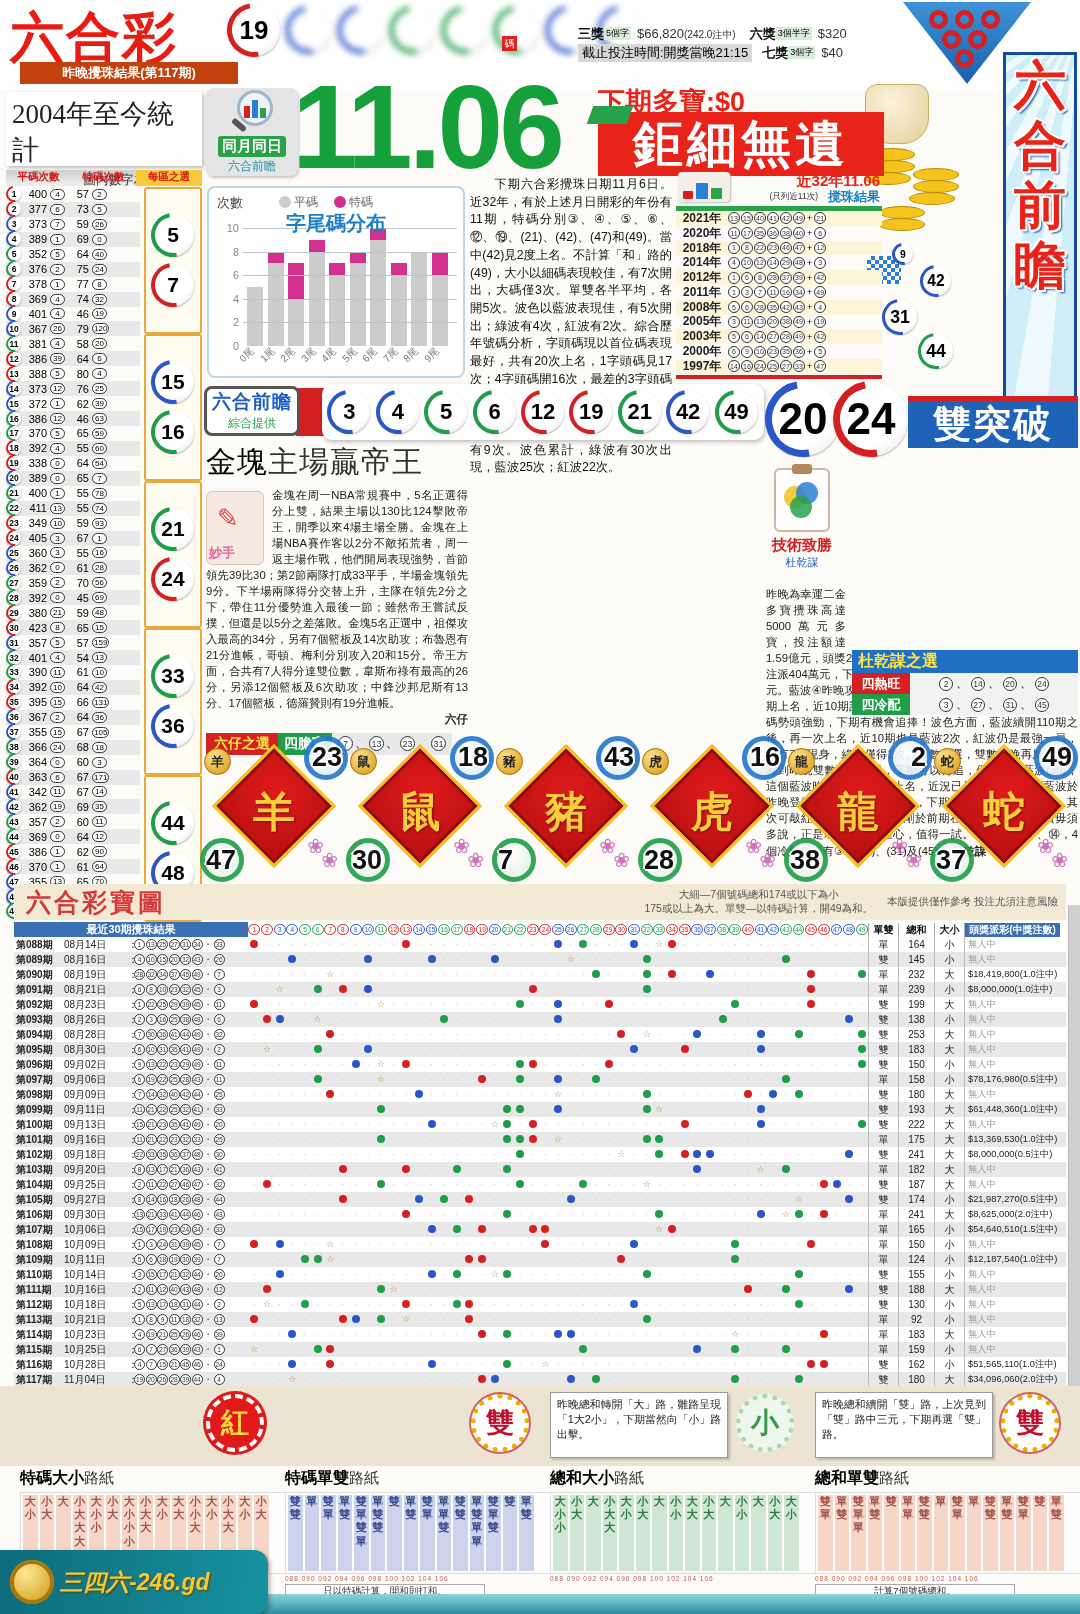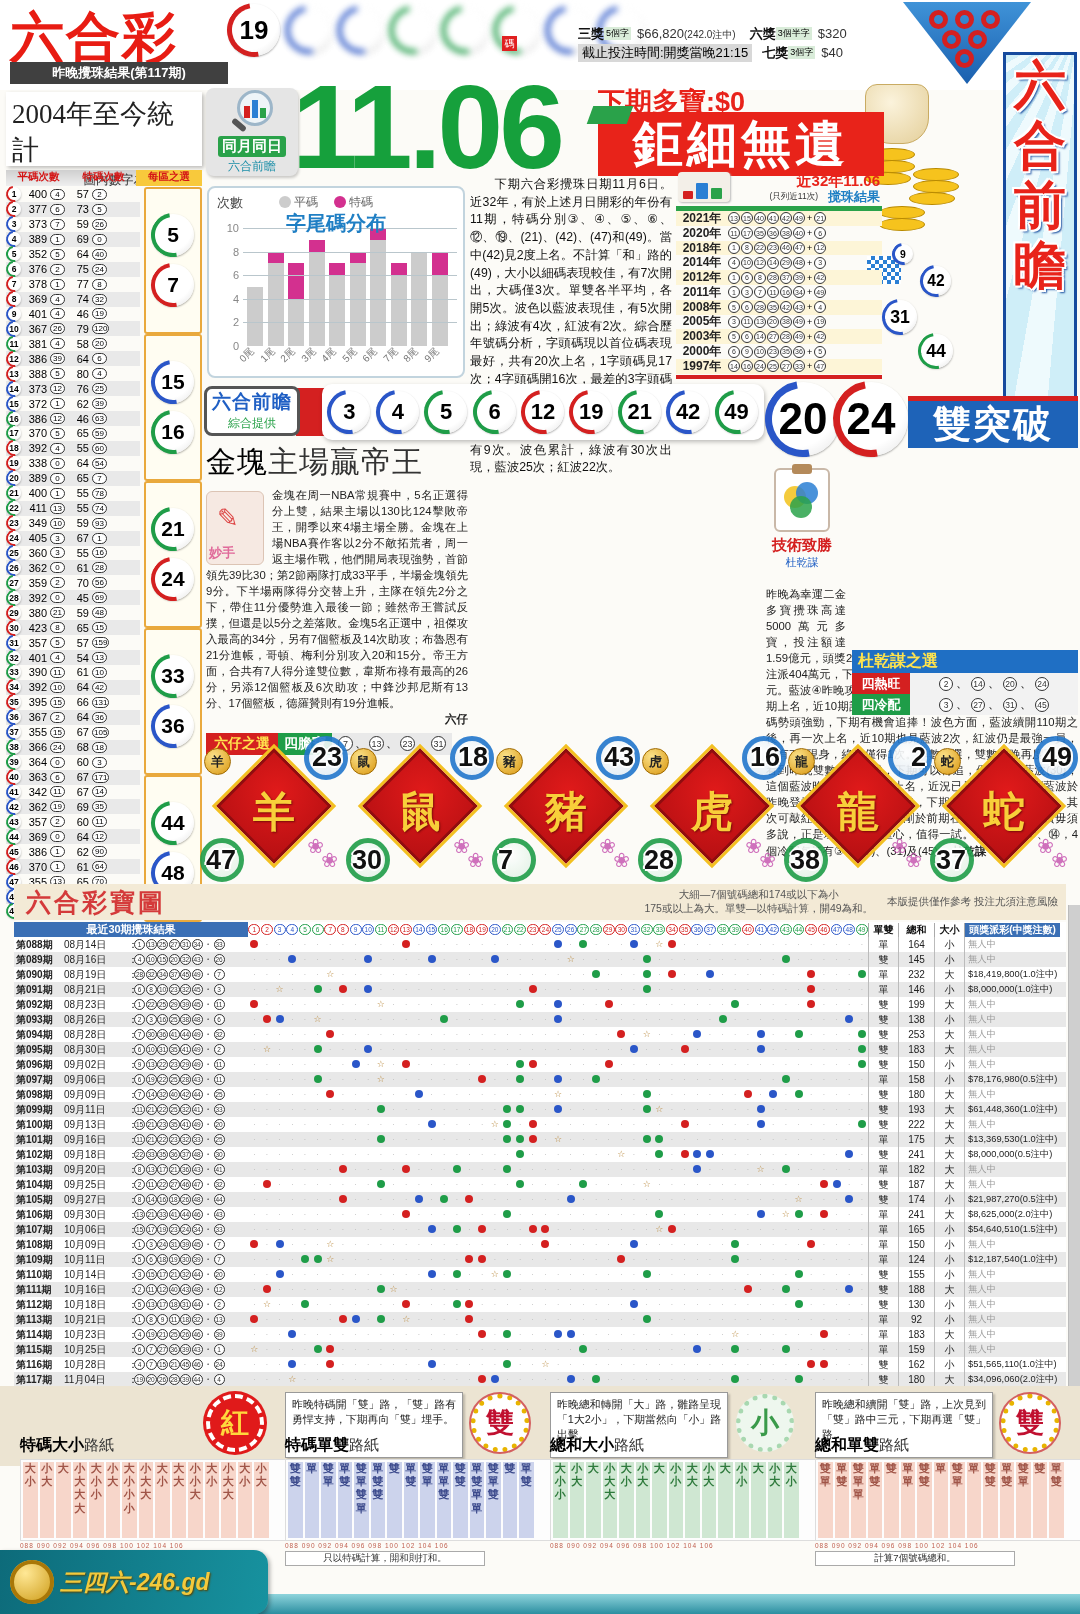--- a/index.html
+++ b/index.html
@@ -7,21 +7,21 @@
 #page{position:relative;width:1080px;height:1614px;background:#fcfbf7;overflow:hidden;margin:0 auto}
 
 
 .b{position:relative;border-radius:50%;background:radial-gradient(circle at 38% 30%,#fff 62%,#e2e2e2);display:inline-flex;align-items:center;justify-content:center;font-weight:700;color:#000;box-shadow:0 1px 2px rgba(0,0,0,.35)}
 .b:before{content:"";position:absolute;inset:-1px;border-radius:50%;border:var(--bw,3px) solid transparent;border-left-color:var(--c,#c00);border-bottom-color:var(--c,#c00);transform:rotate(35deg)}
 .cn{display:inline-flex;align-items:center;justify-content:center;border:1px solid #444;border-radius:50%;color:#222;background:#fff}
 
 
 #topbar{position:absolute;left:0;top:0;width:1080px;height:90px;background:#fff}
 #logo{position:absolute;left:10px;top:2px;font-size:54px;font-weight:900;color:#e81c13;letter-spacing:2px}
-#label-bar{position:absolute;left:10px;top:62px;width:218px;height:22px;background:#404040;color:#fff;font-size:13px;font-weight:700;display:flex;align-items:center;justify-content:center}
+#label-bar{position:absolute;left:20px;top:62px;width:218px;height:22px;background:#c2410c;color:#fff;font-size:13px;font-weight:700;display:flex;align-items:center;justify-content:center}
 #hotline-bar{position:absolute;left:228px;top:62px;width:600px;height:22px;background:#d8d8d8;color:#333;font-size:13px;display:flex;align-items:center;padding-left:8px}
 #hdr-balls{position:absolute;left:228px;top:4px;display:flex;gap:6px;align-items:center}
 .hb-blur{filter:blur(3px);opacity:.85}
 #hdr-tag{position:absolute;left:502px;top:36px;width:15px;height:15px;background:#e02020;color:#fff;font-size:10px;display:flex;align-items:center;justify-content:center}
 #prizes{position:absolute;left:578px;top:24px;width:400px;font-size:13px}
 #prizes .row{display:flex;align-items:center;height:19px}
 #prizes .pname{font-weight:900;color:#111}
 #prizes .psub{font-size:9px;background:#d9ecd9;padding:0 2px;margin-right:6px}
 #prizes .pamt{color:#333;margin-right:14px}
 #deadline{background:#d8d8d8;padding:0 4px;margin-right:10px}
@@ -200,21 +200,21 @@
 #t-scroll{position:absolute;left:1068px;top:905px;width:12px;height:485px;background:#cfcfcf;border-left:1px solid #bbb}
 
 
 #bot-strip{position:absolute;left:0;top:1386px;width:1080px;height:80px;background:#ece4d2}
 .blurb{position:absolute;top:1392px;width:248px;height:68px}
 .blurb .box{position:absolute;left:0;top:0;width:178px;height:66px;background:#fff;border:1px solid #999;box-shadow:2px 2px 2px rgba(0,0,0,.2);padding:4px 6px;font-size:10.8px;line-height:1.38;text-align:justify;color:#222}
 .blurb .bd{position:absolute;right:4px;top:2px;width:58px;height:58px;border-radius:50%;display:flex;align-items:center;justify-content:center;font-size:28px;font-weight:900}
 .bd.red{background:#e01a1a;color:#ffd83d;border:4px dashed #fff;box-shadow:0 0 0 3px #e01a1a}
 .bd.gold{background:#fff;color:#c01030;border:5px dotted #e8b400;box-shadow:0 0 0 2px #d46060}
 .bd.green{background:#eef7ee;color:#3a9a4a;border:5px dotted #a8d8b0}
-.panel{position:absolute;top:1435px;width:279px;height:128px}
+.panel{position:absolute;top:1468px;width:279px;height:128px}
 .panel .ptitle{font-size:15px;color:#333}
 .panel .ptitle b{font-size:16px;color:#000}
 .pgrid{margin-top:3px;display:flex;gap:2px;height:82px;background:#fdfdfd;border:1px solid #ddd;padding:2px}
 .pcol{width:14.5px;display:flex;flex-direction:column;font-size:11px;font-weight:700;text-align:center;line-height:13.2px}
 .pnums{font-size:6.5px;color:#c06050;letter-spacing:1px;margin-top:1px;white-space:nowrap;overflow:hidden}
 .pnote{margin-top:2px;font-size:9.5px;color:#333;background:#fff;border:1px solid #aaa;text-align:center;width:200px}
 #footer-bar{position:absolute;left:0;top:1594px;width:1080px;height:20px;background:linear-gradient(#8fd4dc,#2b8ea0)}
 #wm{position:absolute;left:0;top:1550px;width:268px;height:64px;background:linear-gradient(100deg,#0d6b7a,#17929f);border-radius:0 14px 14px 0;display:flex;align-items:center;box-shadow:2px 2px 4px rgba(0,0,0,.3)}
 #wm .orn{width:44px;height:44px;margin:0 6px 0 10px;border-radius:50%;background:radial-gradient(circle at 35% 30%,#ffe896,#c8930a);box-shadow:inset 0 0 0 4px #a87708}
 #wm .txt{font-size:23px;font-weight:900;font-style:italic;color:#f3c93c;text-shadow:1px 1px 2px #5a4300}
@@ -1430,21 +1430,21 @@
             <span class="mc">·</span>
             <span class="mc">·</span>
             <span class="mc">·</span>
             <span class="mc"><span class="dot" style="background: rgb(212, 32, 32);"></span></span>
             <span class="mc">·</span>
             <span class="mc">·</span>
             <span class="mc">·</span>
             <span class="mc">·</span>
           </span>
           <span class="tcell" style="width: 30px;">單</span>
-          <span class="tcell" style="width: 36px;">146</span>
+          <span class="tcell" style="width: 36px;">239</span>
           <span class="tcell" style="width: 30px;">小</span>
           <span class="tcell pay" style="width: 96px;">$8,000,000(1.0注中)</span>
         </div>
         <div class="trow">
           <span class="per">第092期</span>
           <span class="dat">08月23日</span>
           <span class="col">：</span>
           <span class="nums">
             <span class="cn" style="height: 11px; width: 11px; font-size: 6.5px; border-color: rgb(51, 51, 51); color: rgb(51, 51, 51);">1</span>
             <span class="cn" style="height: 11px; width: 11px; font-size: 6.5px; border-color: rgb(51, 51, 51); color: rgb(51, 51, 51);">22</span>
@@ -3264,21 +3264,20 @@
       </div>
   </div>
   <div id="t-scroll"></div>
 
   <div id="bot-strip"></div>
   <div id="blurbs">
       <div class="blurb" style="left: 20px;">
         <div class="bd red">紅</div>
       </div>
       <div class="blurb" style="left: 285px;">
-        <div class="box">昨晚特碼開「雙」路，「雙」路有勇悍支持，下期再向「雙」埋手。</div>
         <div class="bd gold">雙</div>
       </div>
       <div class="blurb" style="left: 550px;">
         <div class="box">昨晚總和轉開「大」路，雛路呈現「1大2小」，下期當然向「小」路出擊。</div>
         <div class="bd green">小</div>
       </div>
       <div class="blurb" style="left: 815px;">
         <div class="box">昨晚總和續開「雙」路，上次見到「雙」路中三元，下期再選「雙」路。</div>
         <div class="bd gold">雙</div>
       </div>

